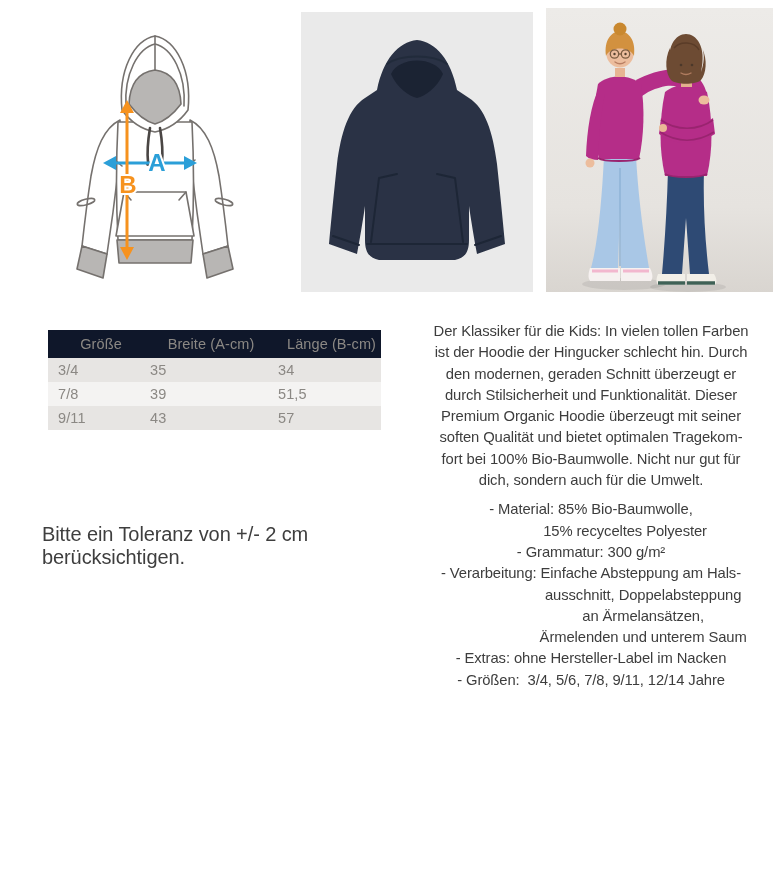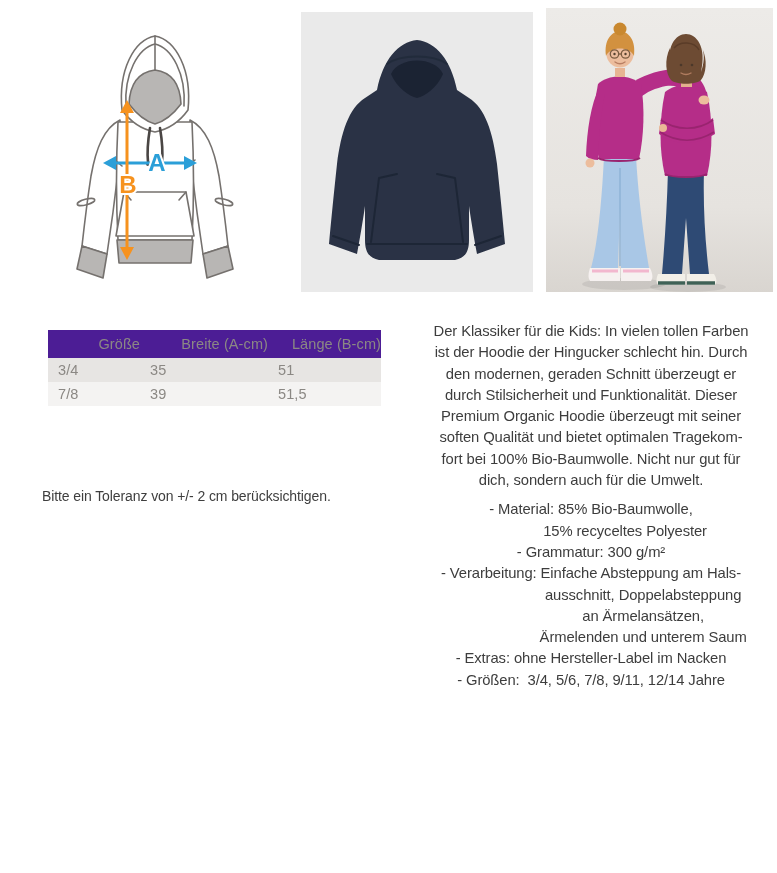--- a/index.html
+++ b/index.html
@@ -19,30 +19,30 @@
   
   table.size-chart {
     position:absolute; left:48px; top:330px; width:333px;
     border-collapse:collapse; table-layout:fixed;
     font-size:14.5px; color:#8b8884; letter-spacing:0.1px;
   }
   table.size-chart col.c1 { width:92px; }
   table.size-chart col.c2 { width:128px; }
   table.size-chart col.c3 { width:113px; }
   table.size-chart th {
-    font-weight:normal; text-align:right; background:#4c1d95;
+    font-weight:normal; text-align:center; background:#0f172a;
     padding:6px 0 6px 14px; height:28px;
   }
   table.size-chart td { padding:4px 0 4px 10px; height:24px; }
   table.size-chart tbody tr:nth-child(odd)  { background:#e7e5e3; }
   table.size-chart tbody tr:nth-child(even) { background:#f4f3f2; }
   
   .tolerance {
-    position:absolute; left:42px; top:488px; width:360px;
-    font-size:14px; color:#3e3e3e; letter-spacing:-0.1px;
+    position:absolute; left:42px; top:523px; width:360px;
+    font-size:20px; color:#3e3e3e; letter-spacing:-0.1px;
   }
   .desc {
     position:absolute; left:405px; top:321px; width:372px;
     font-size:14.8px; line-height:21.3px; color:#3d3d3d; letter-spacing:-0.1px;
   }
   .desc p { white-space:pre; margin:0 0 13px 0;text-align:center; }
   .desc .details { white-space:pre; margin-top:-5px; }
 </style>
 </head>
 <body>
@@ -190,26 +190,31 @@
       <tr>
         <th>Größe</th>
         <th>Breite (A-cm)</th>
         <th>Länge (B-cm)</th>
       </tr>
     </thead>
     <tbody>
         <tr>
           <td>3/4</td>
           <td>35</td>
-          <td>51</td>
+          <td>34</td>
         </tr>
         <tr>
           <td>7/8</td>
           <td>39</td>
           <td>51,5</td>
+        </tr>
+        <tr>
+          <td>9/11</td>
+          <td>43</td>
+          <td>57</td>
         </tr>
       </tbody>
   </table>
 
   <p class="tolerance">Bitte ein Toleranz von +/- 2 cm berücksichtigen.</p>
 
   <div class="desc">
     <p>Der Klassiker für die Kids: In vielen tollen Farben
 ist der Hoodie der Hingucker schlecht hin. Durch
 den modernen, geraden Schnitt überzeugt er

